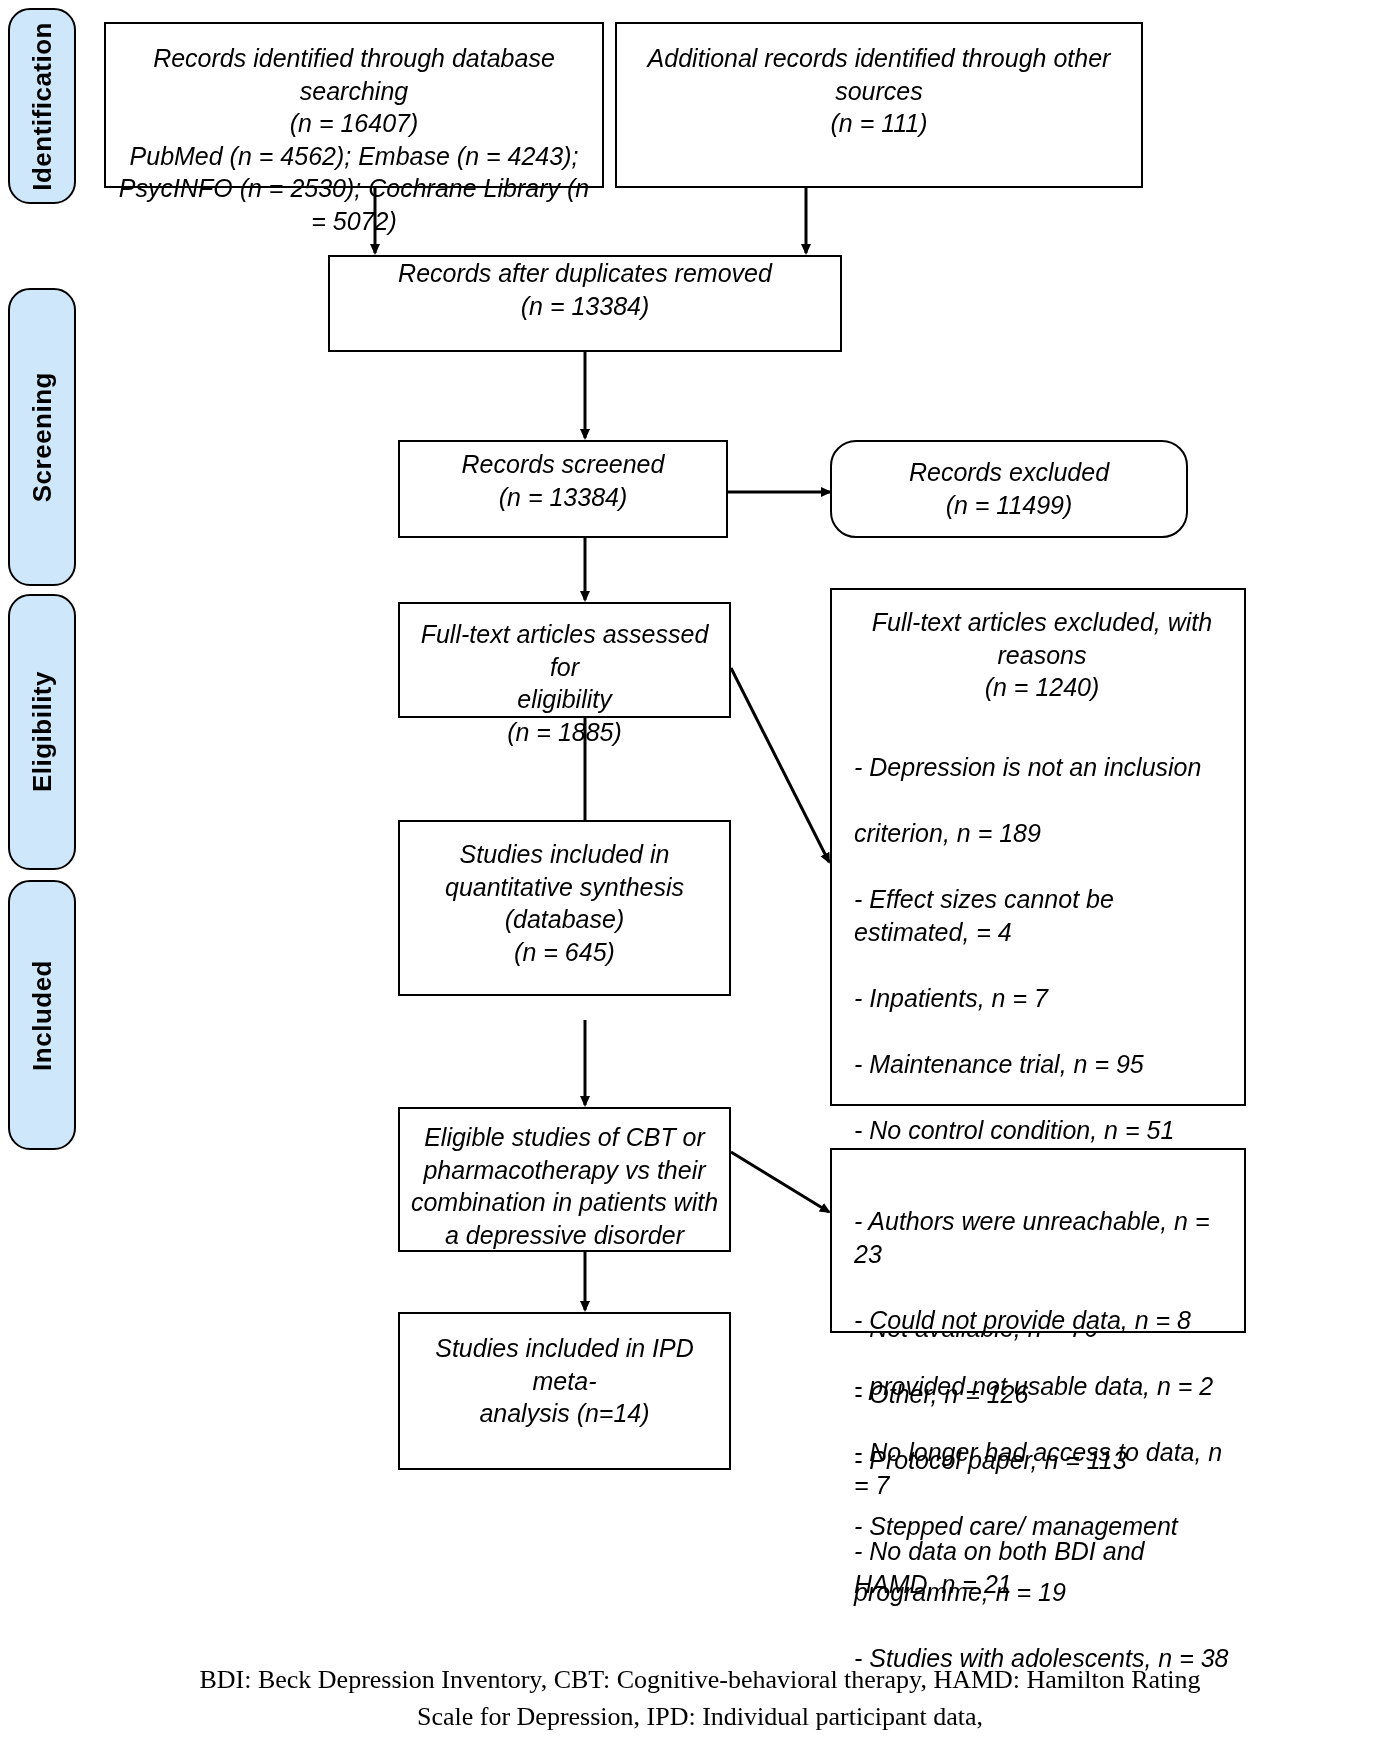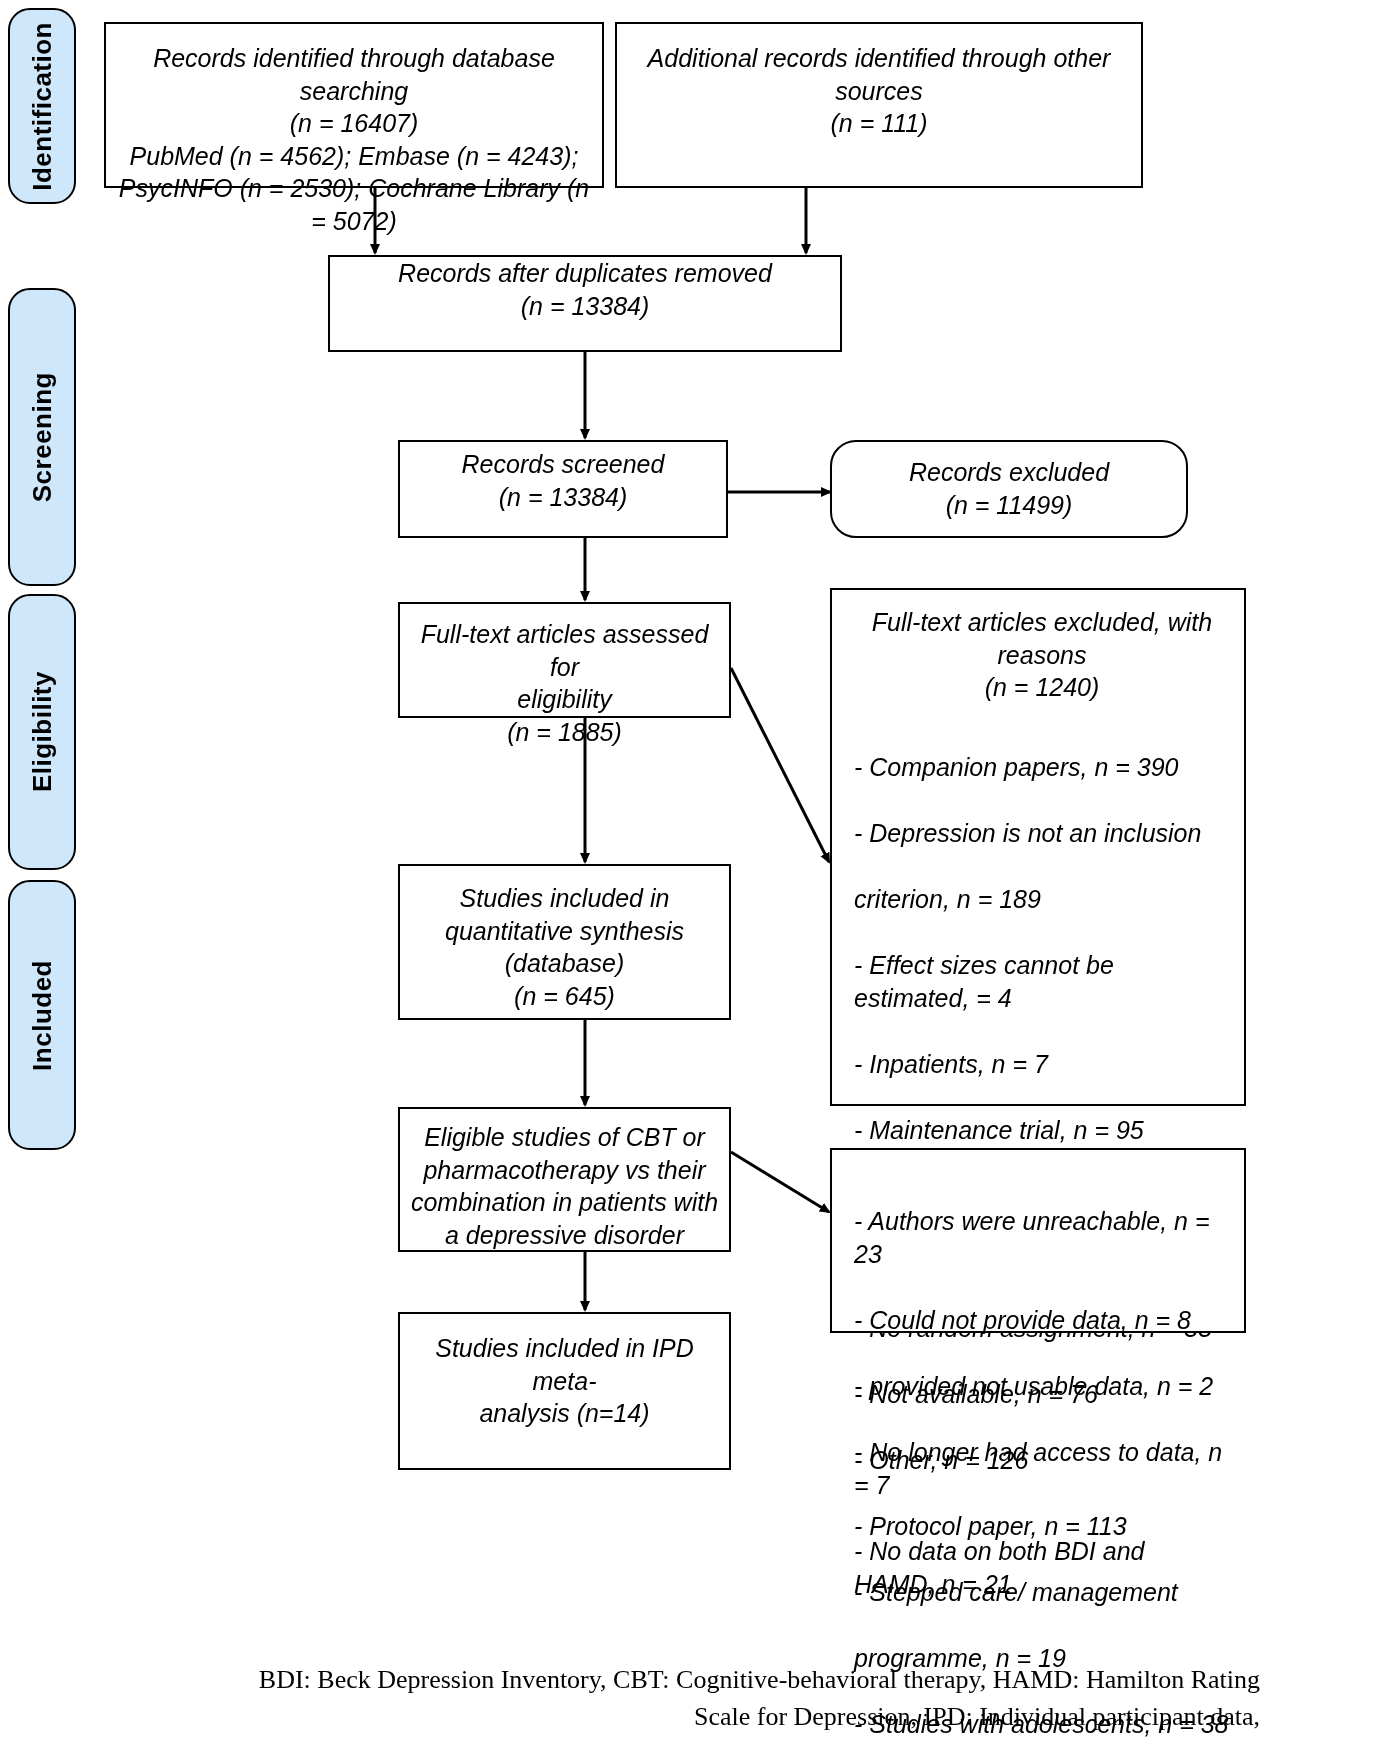--- a/index.html
+++ b/index.html
@@ -89,21 +89,21 @@
     pointer-events: none;
   }
 
   
   .footnote {
     position: absolute;
     font-family: "Liberation Serif", serif;
     font-size: 26px;
     line-height: 1.42;
     white-space: pre-line;
-    text-align: right;
+    text-align: center;
   }
 </style>
 </head>
 <body>
 
 <div id="page">
 
   <svg id="wires" viewBox="0 0 1400 1747">
     <defs>
       <marker id="arrow" markerWidth="12" markerHeight="12" refX="9" refY="5" orient="auto" markerUnits="userSpaceOnUse">
@@ -176,40 +176,39 @@
     <div class="box-text" style="padding-top:14px;">Full-text articles assessed for
 eligibility
 (n = 1885)</div>
   </div>
 
   <div class="box top-v" style="left:830px; top:588px; width:416px; height:518px;">
     <div class="excl-inner">
       <div class="excl-head">Full-text articles excluded, with reasons
 (n = 1240)</div>
       <div class="excl-list">
-        <div>- Companion papers, n = 390</div>
         <div>- Depression is not an inclusion</div>
         <div>criterion, n = 189</div>
         <div>- Effect sizes cannot be estimated, = 4</div>
         <div>- Inpatients, n = 7</div>
         <div>- Maintenance trial, n = 95</div>
         <div>- No control condition, n = 51</div>
         <div>- No psychotherapy, n = 135</div>
         <div>- No random assignment, n = 33</div>
         <div>- Not available, n = 76</div>
         <div>- Other, n = 126</div>
         <div>- Protocol paper, n = 113</div>
         <div>- Stepped care/ management</div>
         <div>programme, n = 19</div>
         <div>- Studies with adolescents, n = 38</div>
       </div>
     </div>
   </div>
 
-  <div class="box top-v" style="left:398px; top:864px; width:333px; height:156px;">
+  <div class="box top-v" style="left:398px; top:820px; width:333px; height:176px;">
     <div class="box-text" style="padding-top:16px;">Studies included in
 quantitative synthesis
 (database)
 (n = 645)</div>
   </div>
 
   <div class="box top-v" style="left:398px; top:1107px; width:333px; height:145px;">
     <div class="box-text" style="padding-top:12px;">Eligible studies of CBT or
 pharmacotherapy vs their
 combination in patients with

